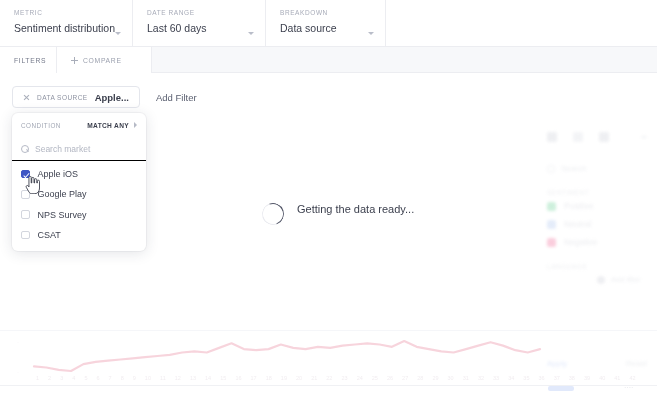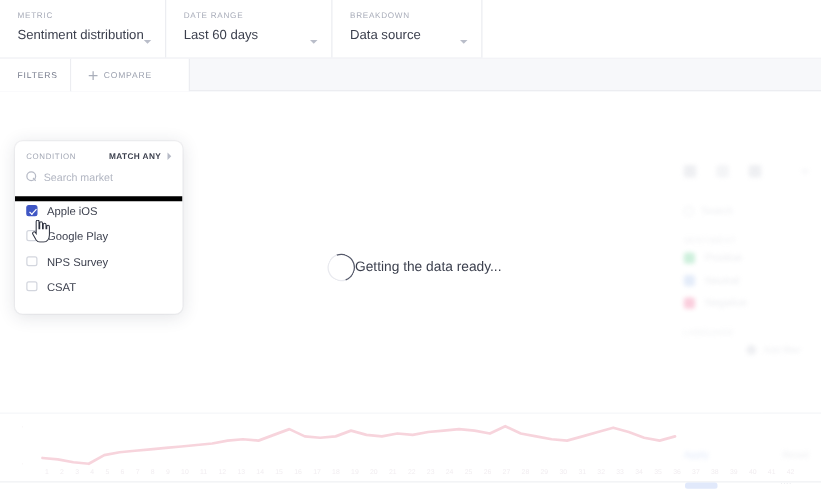--- a/index.html
+++ b/index.html
@@ -149,42 +149,42 @@
     text-transform: uppercase; color: #3b3f4d;
   }
   .chev-r {
     width: 0; height: 0;
     border-top: 3px solid transparent;
     border-bottom: 3px solid transparent;
     border-left: 3.2px solid #b6bac6;
   }
   .panel-search {
     height: 24px;
-    display: flex; gap: 6px;
+    display: flex; align-items: center; gap: 6px;
     padding: 0 9px;
-    border-bottom: 4px solid #000000;
+    border-bottom: 1px solid #000000;
   }
   .mag {
     width: 8px; height: 8px; position: relative; flex: none;
   }
   .mag::before {
     content: ""; position: absolute; left: 0; top: 0;
     width: 6px; height: 6px; border: 1px solid #b6bac6;
     border-radius: 50%;
   }
   .mag::after {
     content: ""; position: absolute; left: 5.4px; top: 5.6px;
     width: 3px; height: 1px; background: #b6bac6;
     transform: rotate(45deg);
   }
   .search-ph { font-size: 8.5px; color: #b2b6c2; }
   .opt-list { padding: 3px 0 6px 0; }
   .opt {
     height: 20.3px;
-    display: flex; gap: 8px;
+    display: flex; align-items: center; gap: 8px;
     padding: 0 9px;
   }
   .cb {
     width: 8.5px; height: 8.5px; flex: none;
     border: 1px solid #d3d6de;
     border-radius: 2px;
     background: #fff;
   }
   .cb.checked {
     background: #3f56c4;
@@ -207,21 +207,21 @@
     left: 25px; top: 176px;
     width: 15px; height: 18px;
     z-index: 40;
     pointer-events: none;
   }
 
   
   .loading {
     position: absolute;
     left: 262px; top: 203px;
-    display: flex; align-items: center; 
+    display: flex; align-items: flex-start; gap: 13px;
   }
   .spinner {
     width: 22px; height: 22px; border-radius: 50%;
     border: 1.6px solid #e9eaef;
     border-top-color: #55596a;
     border-right-color: #55596a;
     transform: rotate(25deg);
   }
   .loading-text { font-size: 11px; color: #3b3f4d; }
 
@@ -335,20 +335,28 @@
     <div class="tab active">
       <span>FILTERS</span>
     </div>
     <div class="tab compare">
       <span class="plus-ic"></span>
       <span>COMPARE</span>
     </div>
     <div class="tfill"></div>
   </div>
 
+  <div class="chip-row">
+    <div class="chip">
+      <span class="chip-x"></span>
+      <span class="chip-key">DATA SOURCE</span>
+      <span class="chip-val">Apple...</span>
+    </div>
+    <div class="add-filter">Add Filter</div>
+  </div>
 
   <div class="panel">
     <div class="panel-cond">
       <span class="cond-label">CONDITION</span>
       <span class="cond-right">
         <span class="cond-val">MATCH ANY</span>
         <span class="chev-r"></span>
       </span>
     </div>
     <div class="panel-search">

